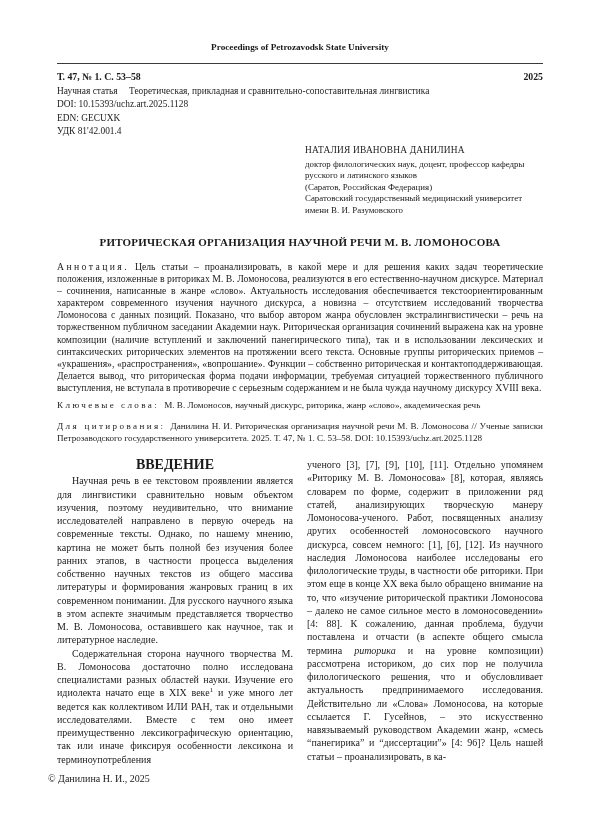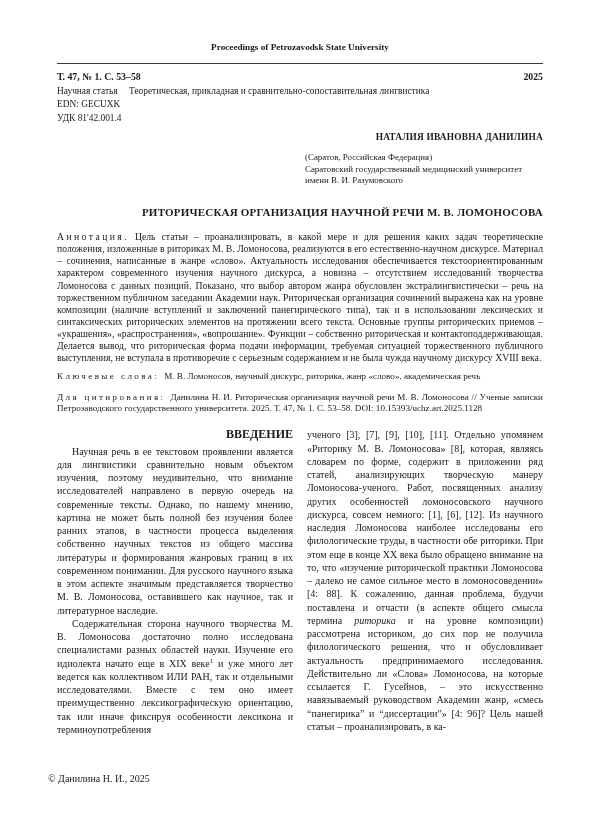--- a/index.html
+++ b/index.html
@@ -36,27 +36,27 @@
   }
   .type-row { font-size: 9.4px; margin-top: 3.5px; }
   .type-row .section { font-weight: normal; margin-left: 9px; text-align: right; }
   .meta-line { font-size: 9.4px; margin-top: 3.5px; }
   
   .author {
     width: 238px; margin-left: auto; margin-top: 9px;
     font-size: 8.9px; line-height: 11.6px; text-align: left;
   }
   .author-name {
-    font-weight: bold; text-align: right;
-    font-size: 9.4px; margin-bottom: 9px; letter-spacing: 0.2px;
+    font-weight: normal; 
+    font-size: 9.4px; margin-bottom: 2px; letter-spacing: 0.2px;
   }
   .author .orcid { font-style: italic; }
   
   .article-title {
-    text-align: right; font-weight: bold;
+    text-align: center; font-weight: bold;
     font-size: 11px; letter-spacing: 0.2px;
     margin-top: 19px;
   }
   
   .abstract {
     margin-top: 13px; font-size: 9.7px; line-height: 12.15px;
     text-align: justify;
   }
   .spaced-label { letter-spacing: 2.4px; }
   .abstract .spaced-label { margin-right: 6px; }
@@ -69,22 +69,22 @@
   
   .columns {
     display: flex; gap: 14px; margin-top: 13px;
   }
   .col {
     width: 237px; box-sizing: border-box;
     font-size: 10px; line-height: 13.25px;
     text-align: justify;
   }
   .intro-heading {
-    font-weight: bold; font-size: 12px;
-    margin: 0 0 3px 0; text-align: right;
+    font-weight: bold; font-size: 14px;
+    margin: 0 0 3px 0; text-align: center;
   }
   .col p { margin: 0; text-indent: 15px; }
   .col .cont { text-indent: 0; }
   .fnote { font-size: 7px; vertical-align: super; line-height: 0; }
   .ital { font-style: italic; }
   
   .copyright {
     position: absolute; left: 48px; top: 773px;
     font-size: 10px;
   }
@@ -100,25 +100,27 @@
   <div class="vol-row">
     <span>Т. 47, № 1. С. 53–58</span>
     <span>2025</span>
   </div>
 
   <div class="type-row">
     <span>Научная статья</span>
     <span class="section">Теоретическая, прикладная и сравнительно-сопоставительная лингвистика</span>
   </div>
 
+  <div class="meta-line">DOI: 10.15393/uchz.art.2025.1128</div>
   <div class="meta-line">EDN: GECUXK</div>
   <div class="meta-line">УДК 81'42.001.4</div>
 
   <div class="author">
     <div class="author-name">НАТАЛИЯ ИВАНОВНА ДАНИЛИНА</div>
+    <div>доктор филологических наук, доцент, профессор кафедры русского и латинского языков</div>
     <div>(Саратов, Российская Федерация)</div>
     <div>Саратовский государственный медицинский университет имени В. И. Разумовского</div>
   </div>
 
   <div class="article-title">РИТОРИЧЕСКАЯ ОРГАНИЗАЦИЯ НАУЧНОЙ РЕЧИ М. В. ЛОМОНОСОВА</div>
 
   <div class="abstract"><span class="spaced-label">Аннотация.</span><span>Цель статьи – проанализировать, в какой мере и для решения каких задач теоретические положения, изложенные в риториках М. В. Ломоносова, реализуются в его естественно-научном дискурсе. Материал – сочинения, написанные в жанре «слово». Актуальность исследования обеспечивается текстоориентированным характером современного изучения научного дискурса, а новизна – отсутствием исследований творчества Ломоносова с данных позиций. Показано, что выбор автором жанра обусловлен экстралингвистически – речь на торжественном публичном заседании Академии наук. Риторическая организация сочинений выражена как на уровне композиции (наличие вступлений и заключений панегирического типа), так и в использовании лексических и синтаксических риторических элементов на протяжении всего текста. Основные группы риторических приемов – «украшения», «распространения», «вопрошание». Функции – собственно риторическая и контактоподдерживающая. Делается вывод, что риторическая форма подачи информации, требуемая ситуацией торжественного публичного выступления, не вступала в противоречие с серьезным содержанием и не была чужда научному дискурсу XVIII века.</span></div>
 
   <div class="kw"><span class="spaced-label">Ключевые слова:</span><span>М. В. Ломоносов, научный дискурс, риторика, жанр «слово», академическая речь</span></div>
 

